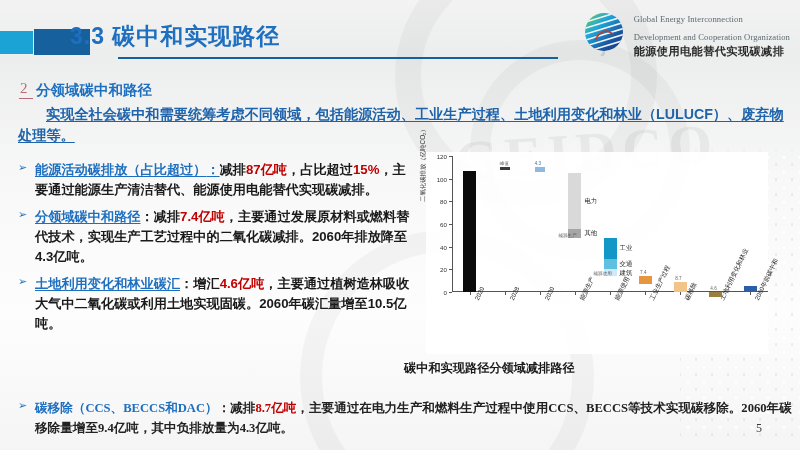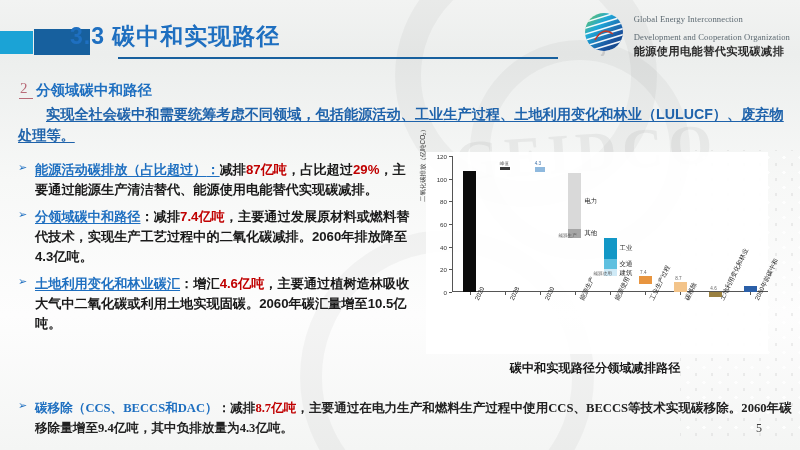--- a/index.html
+++ b/index.html
@@ -118,21 +118,21 @@
     position:absolute;font-size:6.4px;color:#222;white-space:nowrap;
   }
   .vlabel{
     position:absolute;font-size:4.6px;color:#555;white-space:nowrap;
   }
   .xcat{
     position:absolute;top:142px;font-size:6.3px;color:#222;white-space:nowrap;
     transform:rotate(-64deg);transform-origin:left top;
   }
   .ctitle{
-    position:absolute;left:0;top:208px;width:382px;text-align:center;
+    position:absolute;left:0;top:208px;width:382px;
     font-size:12.2px;font-weight:bold;color:#1a1a1a;
   }
 </style>
 </head>
 <body>
 
 <div class="slide">
 
   <div class="wm wm1"></div>
   <div class="wm wm2"></div>
@@ -191,21 +191,21 @@
   <div class="sec-head">分领域碳中和路径</div>
   <div class="para">
     <span class="u">实现全社会碳中和需要统筹考虑不同领域，包括能源活动、工业生产过程、土地利用变化和林业（LULUCF）、废弃物处理等。</span>
   </div>
 
   <div class="bullets">
 
     <div class="bul">
       <span class="arrow">➢</span>
       <div class="line">
-        <span class="k">能源活动碳排放（占比超过）</span><span class="k">：</span><span class="n">减排</span><span class="r">87亿吨</span><span class="n">，占比超过</span><span class="r">29%</span><span class="n">，主要通过能源生产清洁替代、能源使用电能替代实现碳减排。</span>
+        <span class="k">能源活动碳排放（占比超过）</span><span class="k">：</span><span class="n">减排</span><span class="r">87亿吨</span><span class="n">，占比超过</span><span class="r">15%</span><span class="n">，主要通过能源生产清洁替代、能源使用电能替代实现碳减排。</span>
       </div>
     </div>
 
     <div class="bul">
       <span class="arrow">➢</span>
       <div class="line">
         <span class="k">分领域碳中和路径</span><span class="n">：</span><span class="n">减排</span><span class="r">7.4亿吨</span><span class="n">，主要通过发展原材料或燃料替代技术，实现生产工艺过程中的二氧化碳减排。2060年排放降至4.3亿吨。</span>
       </div>
     </div>
 

